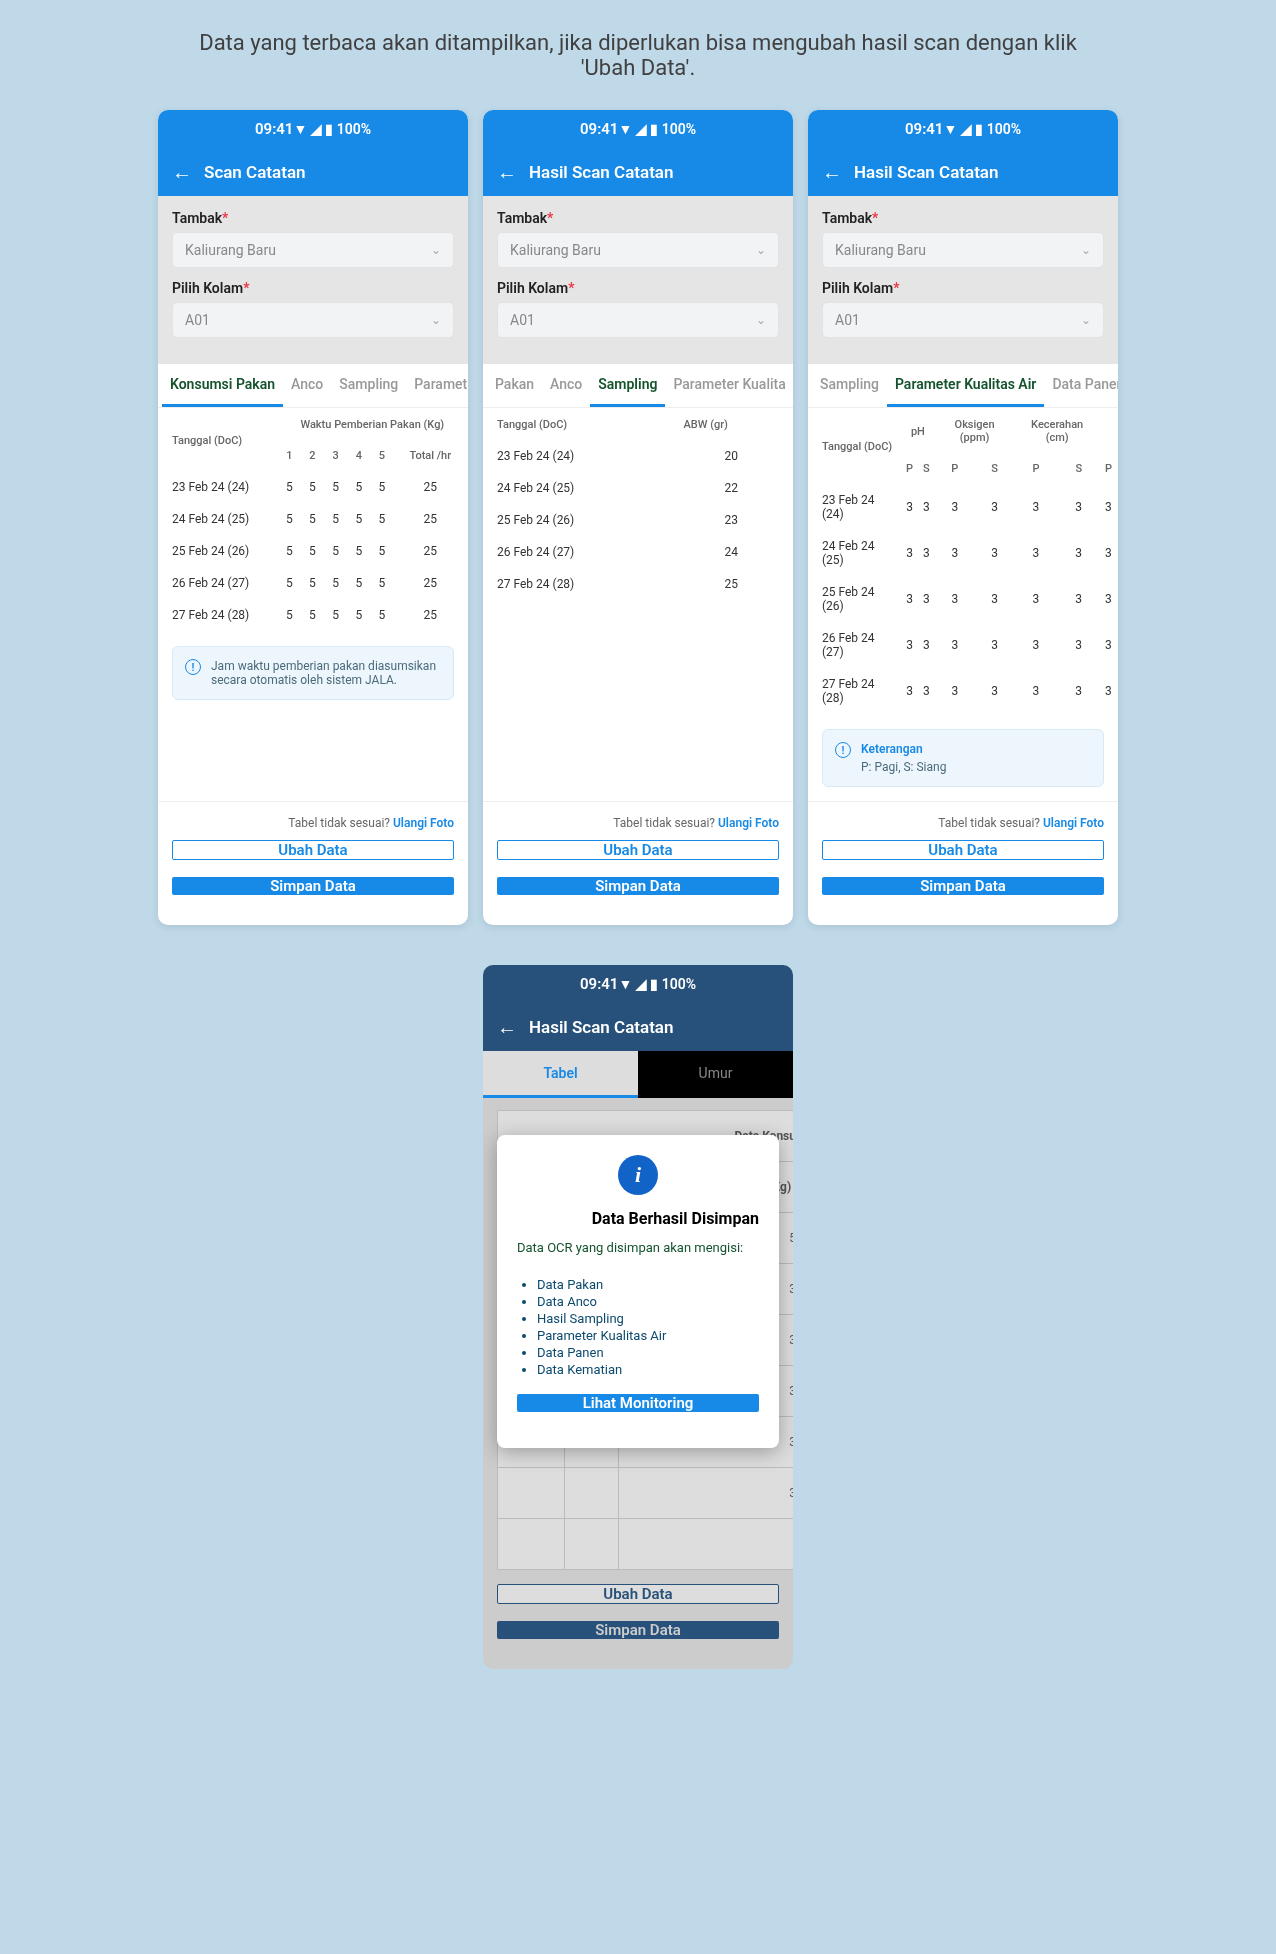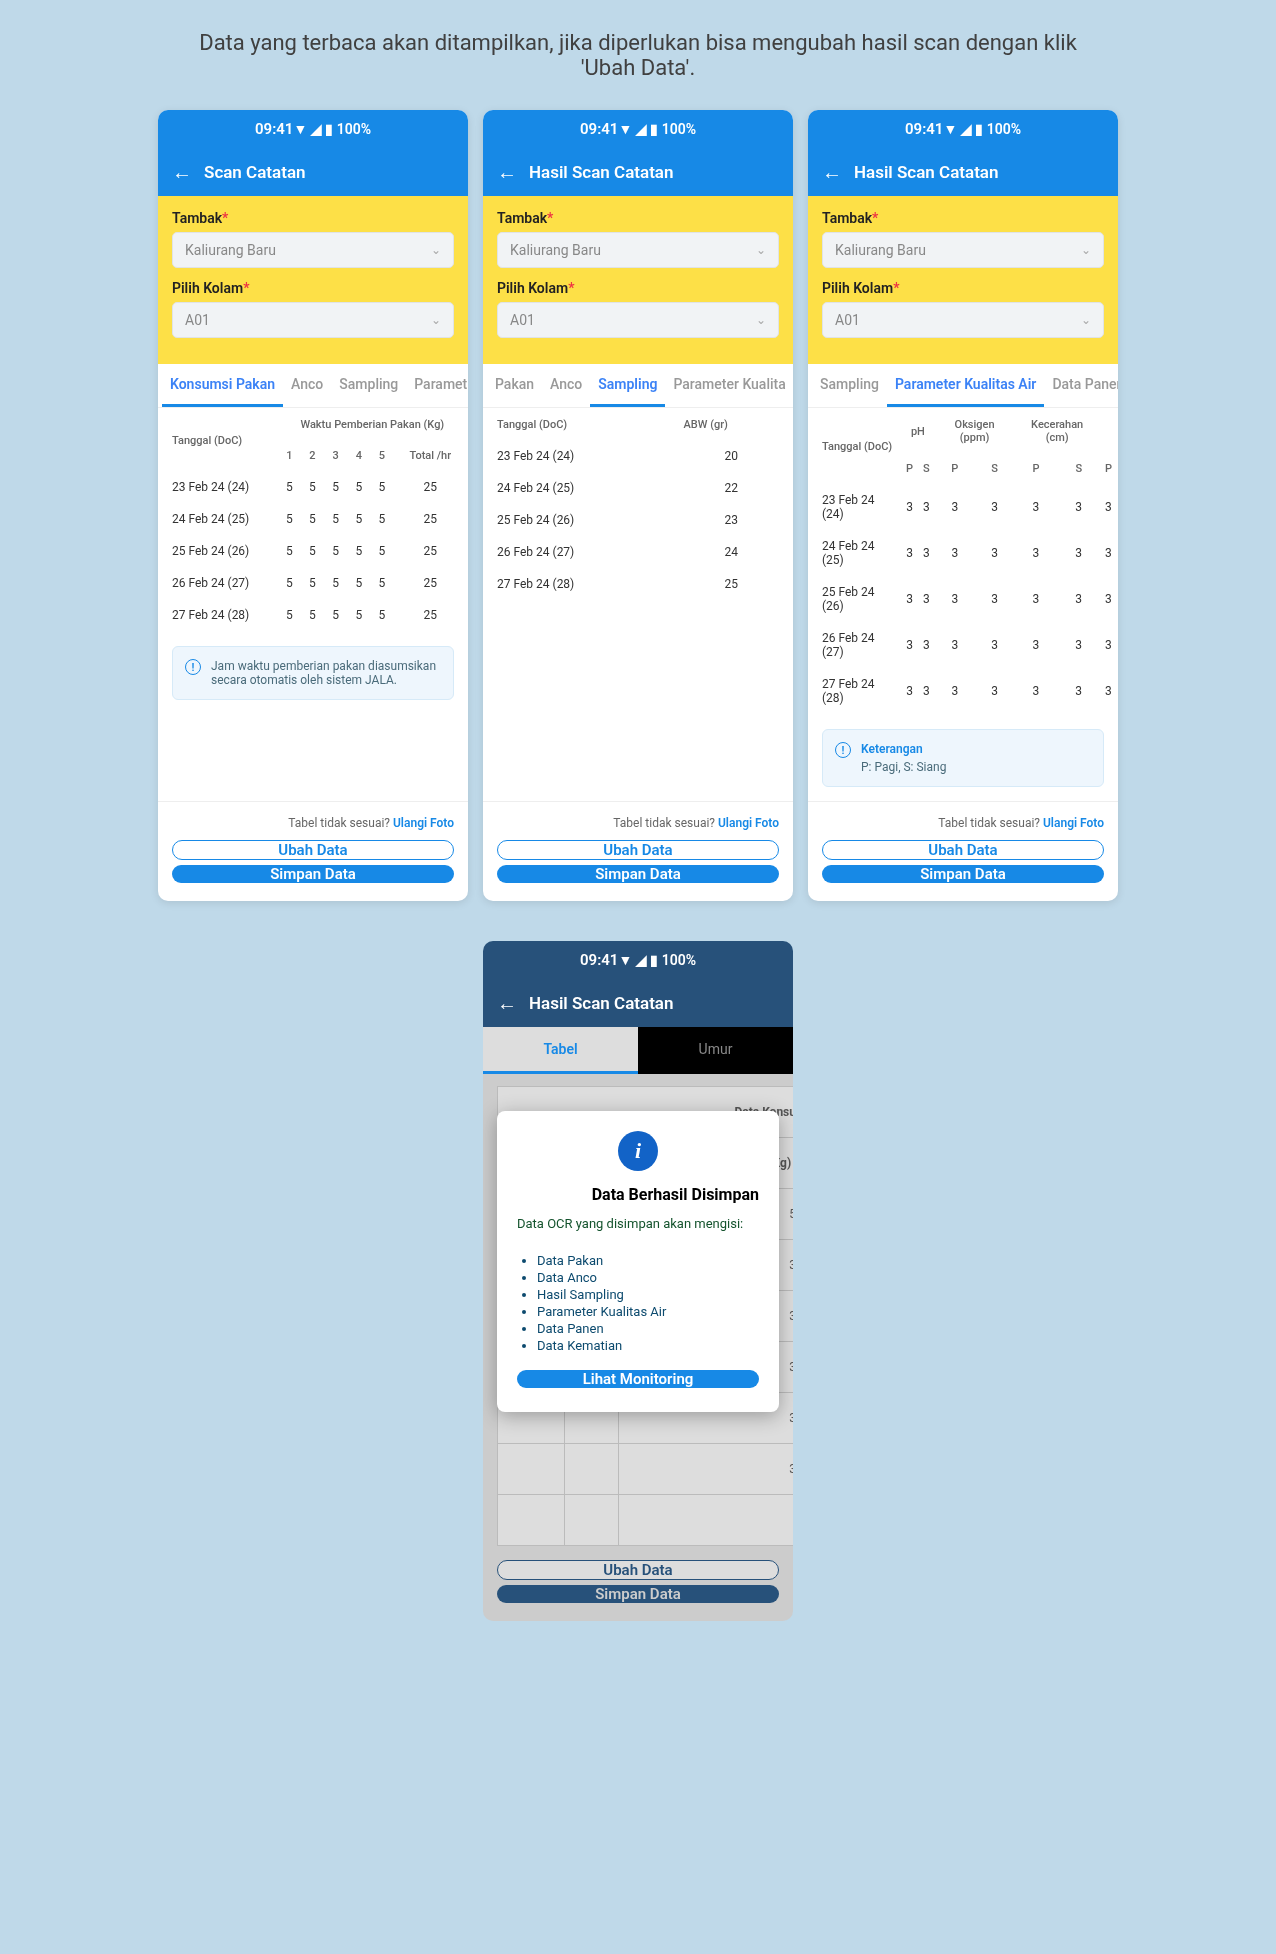--- a/index.html
+++ b/index.html
@@ -4,40 +4,40 @@
 <style>
 *{margin:0;padding:0;box-sizing:border-box;font-family:-apple-system,BlinkMacSystemFont,"Segoe UI",Roboto,sans-serif}
 body{background:#bfd9e9;padding:30px;width:1276px}
 .intro{text-align:center;color:#404040;font-size:22px;max-width:900px;margin:0 auto 30px}
 .phones-row{display:flex;justify-content:center;gap:15px;margin-bottom:40px}
 .phone{width:310px;background:#fff;border-radius:10px;overflow:hidden;box-shadow:0 2px 8px rgba(0,0,0,0.1);display:flex;flex-direction:column}
 .status{background:#1789e6;color:#fff;display:flex;justify-content:center;align-items:center;padding:10px 20px;font-size:15px;font-weight:600}
 .status-icons{display:flex;align-items:center;gap:4px;font-size:14px}
 .hdr{background:#1789e6;color:#fff;display:flex;align-items:center;padding:12px 14px;font-size:17px;font-weight:600;gap:12px}
 .hdr .arrow{font-size:20px}
-.form{padding:14px;background:#fde047}
+.form{padding:14px;background:#e5e5e5}
 .lbl{font-size:14px;font-weight:600;color:#222;margin-bottom:6px}
 .lbl .req{color:#e34}
 .select{background:#f1f3f5;border:1px solid #e0e3e6;border-radius:5px;padding:9px 12px;color:#888;font-size:14px;display:flex;justify-content:space-between;align-items:center;margin-bottom:12px}
 .chev{color:#aaa;font-size:12px}
 .tabs{display:flex;border-bottom:1px solid #eee;padding:0 4px;overflow:hidden;white-space:nowrap}
 .tab{padding:12px 8px;font-size:14px;color:#999;font-weight:500;cursor:pointer}
-.tab.active{color:#3b82f6;border-bottom:3px solid #1789e6;font-weight:600}
+.tab.active{color:#14532d;border-bottom:3px solid #1789e6;font-weight:600}
 .tbl{width:100%;font-size:12px;color:#333}
 .tbl th,.tbl td{padding:8px 4px;text-align:center}
 .tbl th{color:#666;font-weight:500;font-size:11px}
 .tbl tbody tr{border-bottom:1px solid #f3f3f3}
 .tbl .left{text-align:left;padding-left:12px}
 .info{margin:14px;background:#eef6fd;border:1px solid #d6eaf8;border-radius:6px;padding:12px;font-size:12px;color:#4a6b7a;display:flex;gap:10px;align-items:flex-start}
 .info-icon{width:16px;height:16px;border:1.5px solid #1789e6;border-radius:50%;display:flex;align-items:center;justify-content:center;color:#1789e6;font-size:11px;flex-shrink:0;font-weight:600}
 .info-title{color:#1789e6;font-weight:600;margin-bottom:4px}
 .footer{padding:14px;border-top:1px solid #eee;margin-top:auto}
 .foot-txt{text-align:right;font-size:12px;color:#666;margin-bottom:10px}
 .foot-txt .link{color:#1789e6;font-weight:600}
-.btn{width:100%;border-radius:18px;font-size:15px;font-weight:600;text-align:center;margin-bottom:4px;border:none;cursor:pointer}
+.btn{width:100%;border-radius:2px;font-size:15px;font-weight:600;text-align:center;margin-bottom:16px;border:none;cursor:pointer}
 .btn-out{background:#fff;border:1.5px solid #1789e6;color:#1789e6}
 .btn-fill{background:#1789e6;color:#fff}
 .spacer{flex:1;min-height:40px}
 .row2{display:flex;justify-content:center;gap:30px;align-items:flex-start}
 .side-txt{max-width:350px;color:#4a6b7a;font-size:22px;line-height:1.5}
 .side-txt p{margin-bottom:40px}
 .phone4{width:310px;border-radius:10px;overflow:hidden;position:relative}
 .phone4 .status,.phone4 .hdr{background:#27517a}
 .phone4 .tabs2{display:flex;background:#000000}
 .phone4 .tab2{flex:1;text-align:center;padding:14px;font-size:14px;color:#888}

